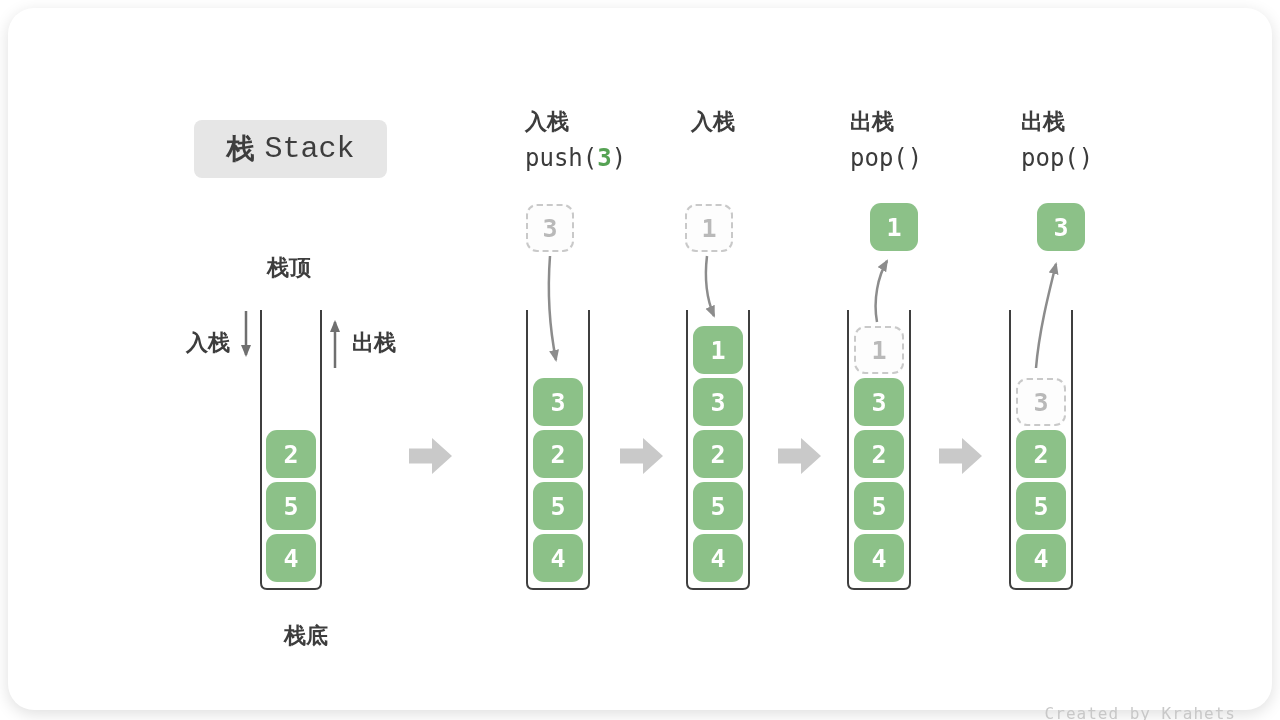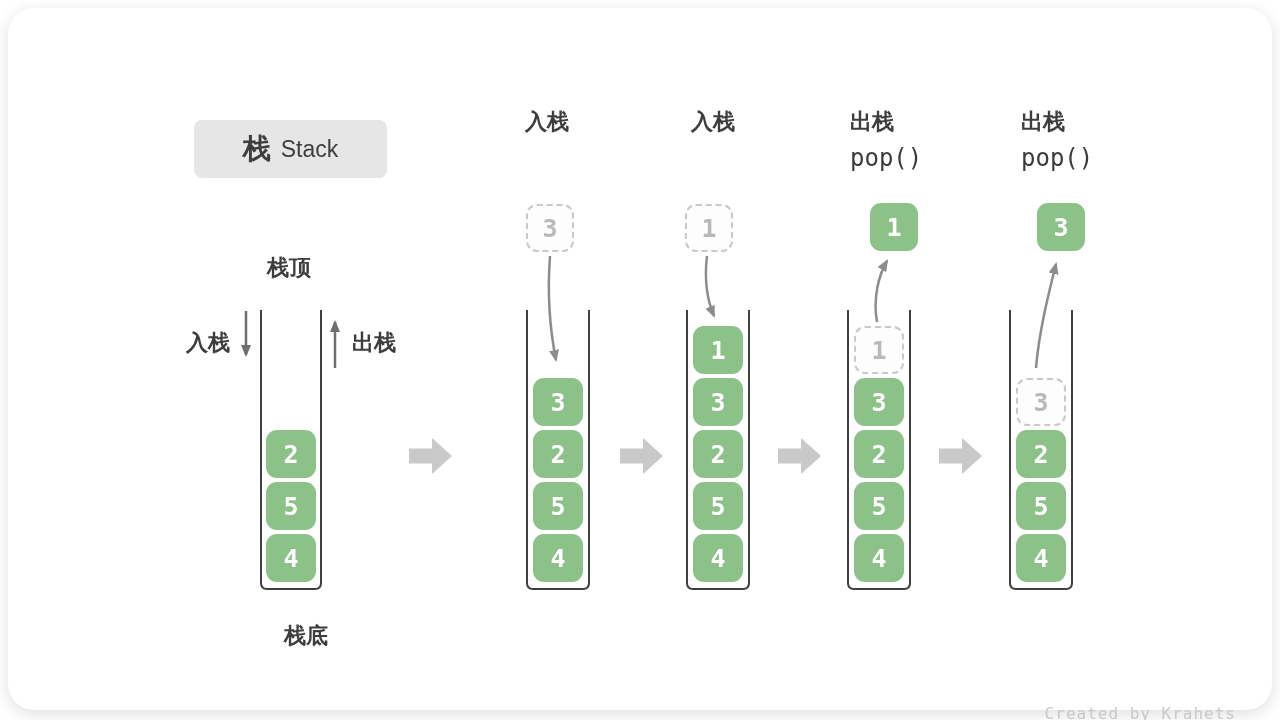--- a/index.html
+++ b/index.html
@@ -8,21 +8,21 @@
   .card { position:absolute; left:8px; top:8px; width:1264px; height:702px;
           background:#ffffff; border-radius:26px;
           box-shadow:0 4px 16px rgba(0,0,0,0.13); }
   .abs { position:absolute; }
 
   .title-badge { left:186px; top:112px; width:193px; height:58px;
                  background:#e6e6e6; border-radius:8px;
                  display:flex; align-items:center; justify-content:center;
                  color:#3d3d3d; }
   .title-zh { font-size:28px; font-weight:700; margin-right:10px; }
-  .title-en { font-size:23px; font-family:Liberation Sans, sans-serif; }
+  .title-en { font-size:30px; font-family:Liberation Mono, monospace; }
 
   .zh-label { font-size:22px; font-weight:700; color:#3d3d3d; white-space:nowrap; }
 
   .op-header { top:100px; width:170px; color:#3d3d3d; }
   .op-name { font-size:22px; font-weight:700; line-height:28px; margin-bottom:7px; }
   .op-code { font-size:24px; line-height:30px; font-family:"DejaVu Sans Mono",monospace; color:#3b3b3b; }
   .op-arg  { color:#55a253; font-weight:700; }
 
   .cell { width:50px; height:48px; border-radius:11px; background:#8cc188;
           color:#ffffff; font-size:25px; font-weight:700;
@@ -82,20 +82,21 @@
     <span class="title-en">Stack</span>
   </div>
 
   <div class="abs zh-label" style="left:259px; top:245px;">栈顶</div>
   <div class="abs zh-label" style="left:276px; top:613px;">栈底</div>
   <div class="abs zh-label" style="left:178px; top:320px;">入栈</div>
   <div class="abs zh-label" style="left:344px; top:320px;">出栈</div>
 
   <div class="abs op-header" style="left:517px;">
     <div class="op-name">入栈</div>
+    <div class="op-code"><span>push(</span><span class="op-arg">3</span><span>)</span></div>
   </div>
   <div class="abs op-header" style="left:683px;">
     <div class="op-name">入栈</div>
   </div>
   <div class="abs op-header" style="left:842px;">
     <div class="op-name">出栈</div>
     <div class="op-code"><span>pop(</span><span class="op-arg"></span><span>)</span></div>
   </div>
   <div class="abs op-header" style="left:1013px;">
     <div class="op-name">出栈</div>

